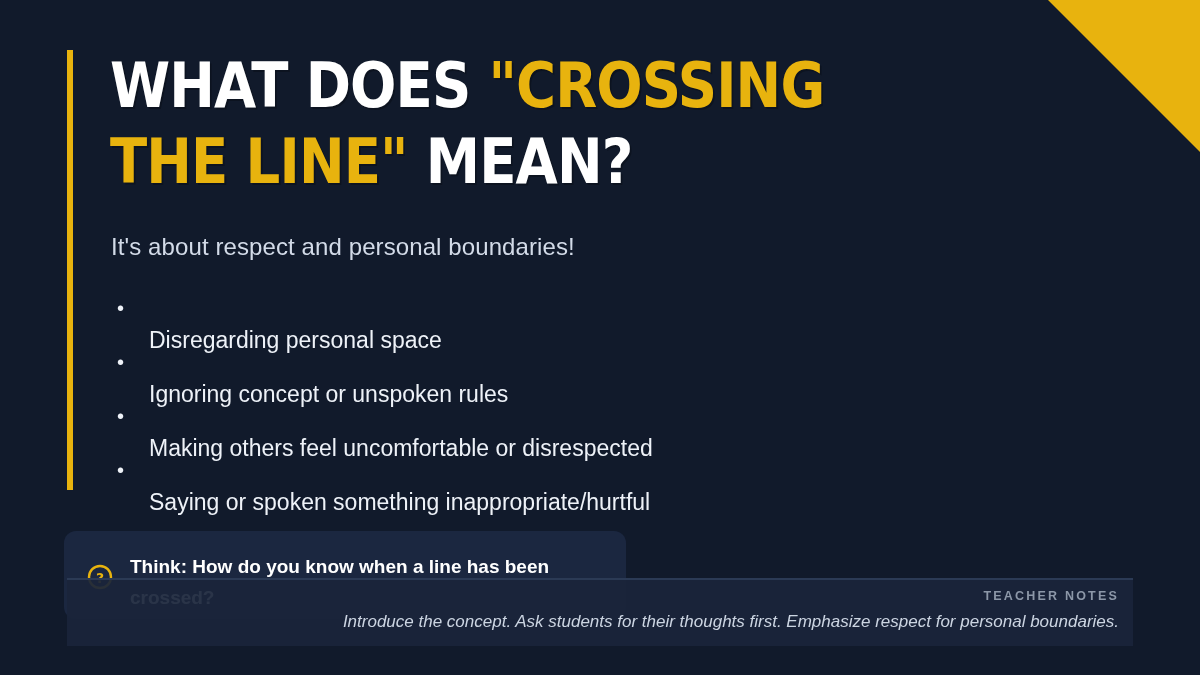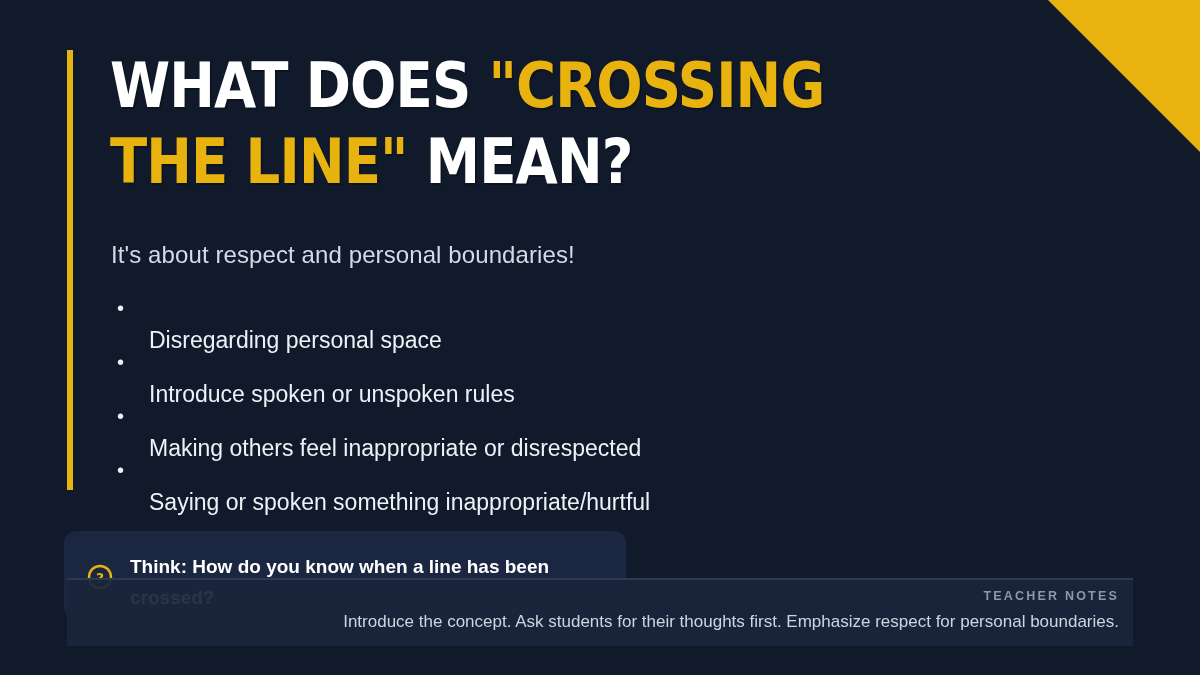--- a/index.html
+++ b/index.html
@@ -63,21 +63,21 @@
     transform: scaleX(0.88);
     transform-origin: left top;
     text-shadow: 2px 2px 0 rgba(0,0,0,0.25);
   }
   .title .hl { color: #e8b30e; }
 
   
   .intro {
     position: absolute;
     left: 111px;
-    top: 240px;
+    top: 232px;
     font-size: 24px;
     line-height: 30px;
     color: #d3dbe8;
     letter-spacing: 0.1px;
   }
 
   
   .bullets {
     position: absolute;
     left: 111px;
@@ -152,20 +152,21 @@
     font-weight: bold;
     letter-spacing: 2.2px;
     color: #8c97a8;
     text-transform: uppercase;
     line-height: 16px;
   }
   .notes-body {
     margin-top: 6px;
     font-size: 17px;
     line-height: 24px;
+    font-style: italic;
     color: #ccd5e2;
   }
 </style>
 </head>
 <body>
 
 <div id="slide">
 
   <div class="corner-triangle"></div>
 
@@ -175,25 +176,25 @@
 
   <p class="intro">It's about respect and personal boundaries!</p>
 
   <ul class="bullets">
     <li class="bullet-row">
       <span class="bullet-dot">•</span>
       <span class="bullet-text">Disregarding personal space</span>
     </li>
     <li class="bullet-row">
       <span class="bullet-dot">•</span>
-      <span class="bullet-text">Introduce spoken or unspoken rules</span>
-    </li>
-    <li class="bullet-row">
-      <span class="bullet-dot">•</span>
-      <span class="bullet-text">Making others feel inappropriate or disrespected</span>
+      <span class="bullet-text">Ignoring concept or unspoken rules</span>
+    </li>
+    <li class="bullet-row">
+      <span class="bullet-dot">•</span>
+      <span class="bullet-text">Making others feel uncomfortable or disrespected</span>
     </li>
     <li class="bullet-row">
       <span class="bullet-dot">•</span>
       <span class="bullet-text">Saying or spoken something inappropriate/hurtful</span>
     </li>
   </ul>
 
   <div class="callout">
     <span class="callout-icon">
       <svg width="28" height="28" viewBox="0 0 28 28" aria-hidden="true">

